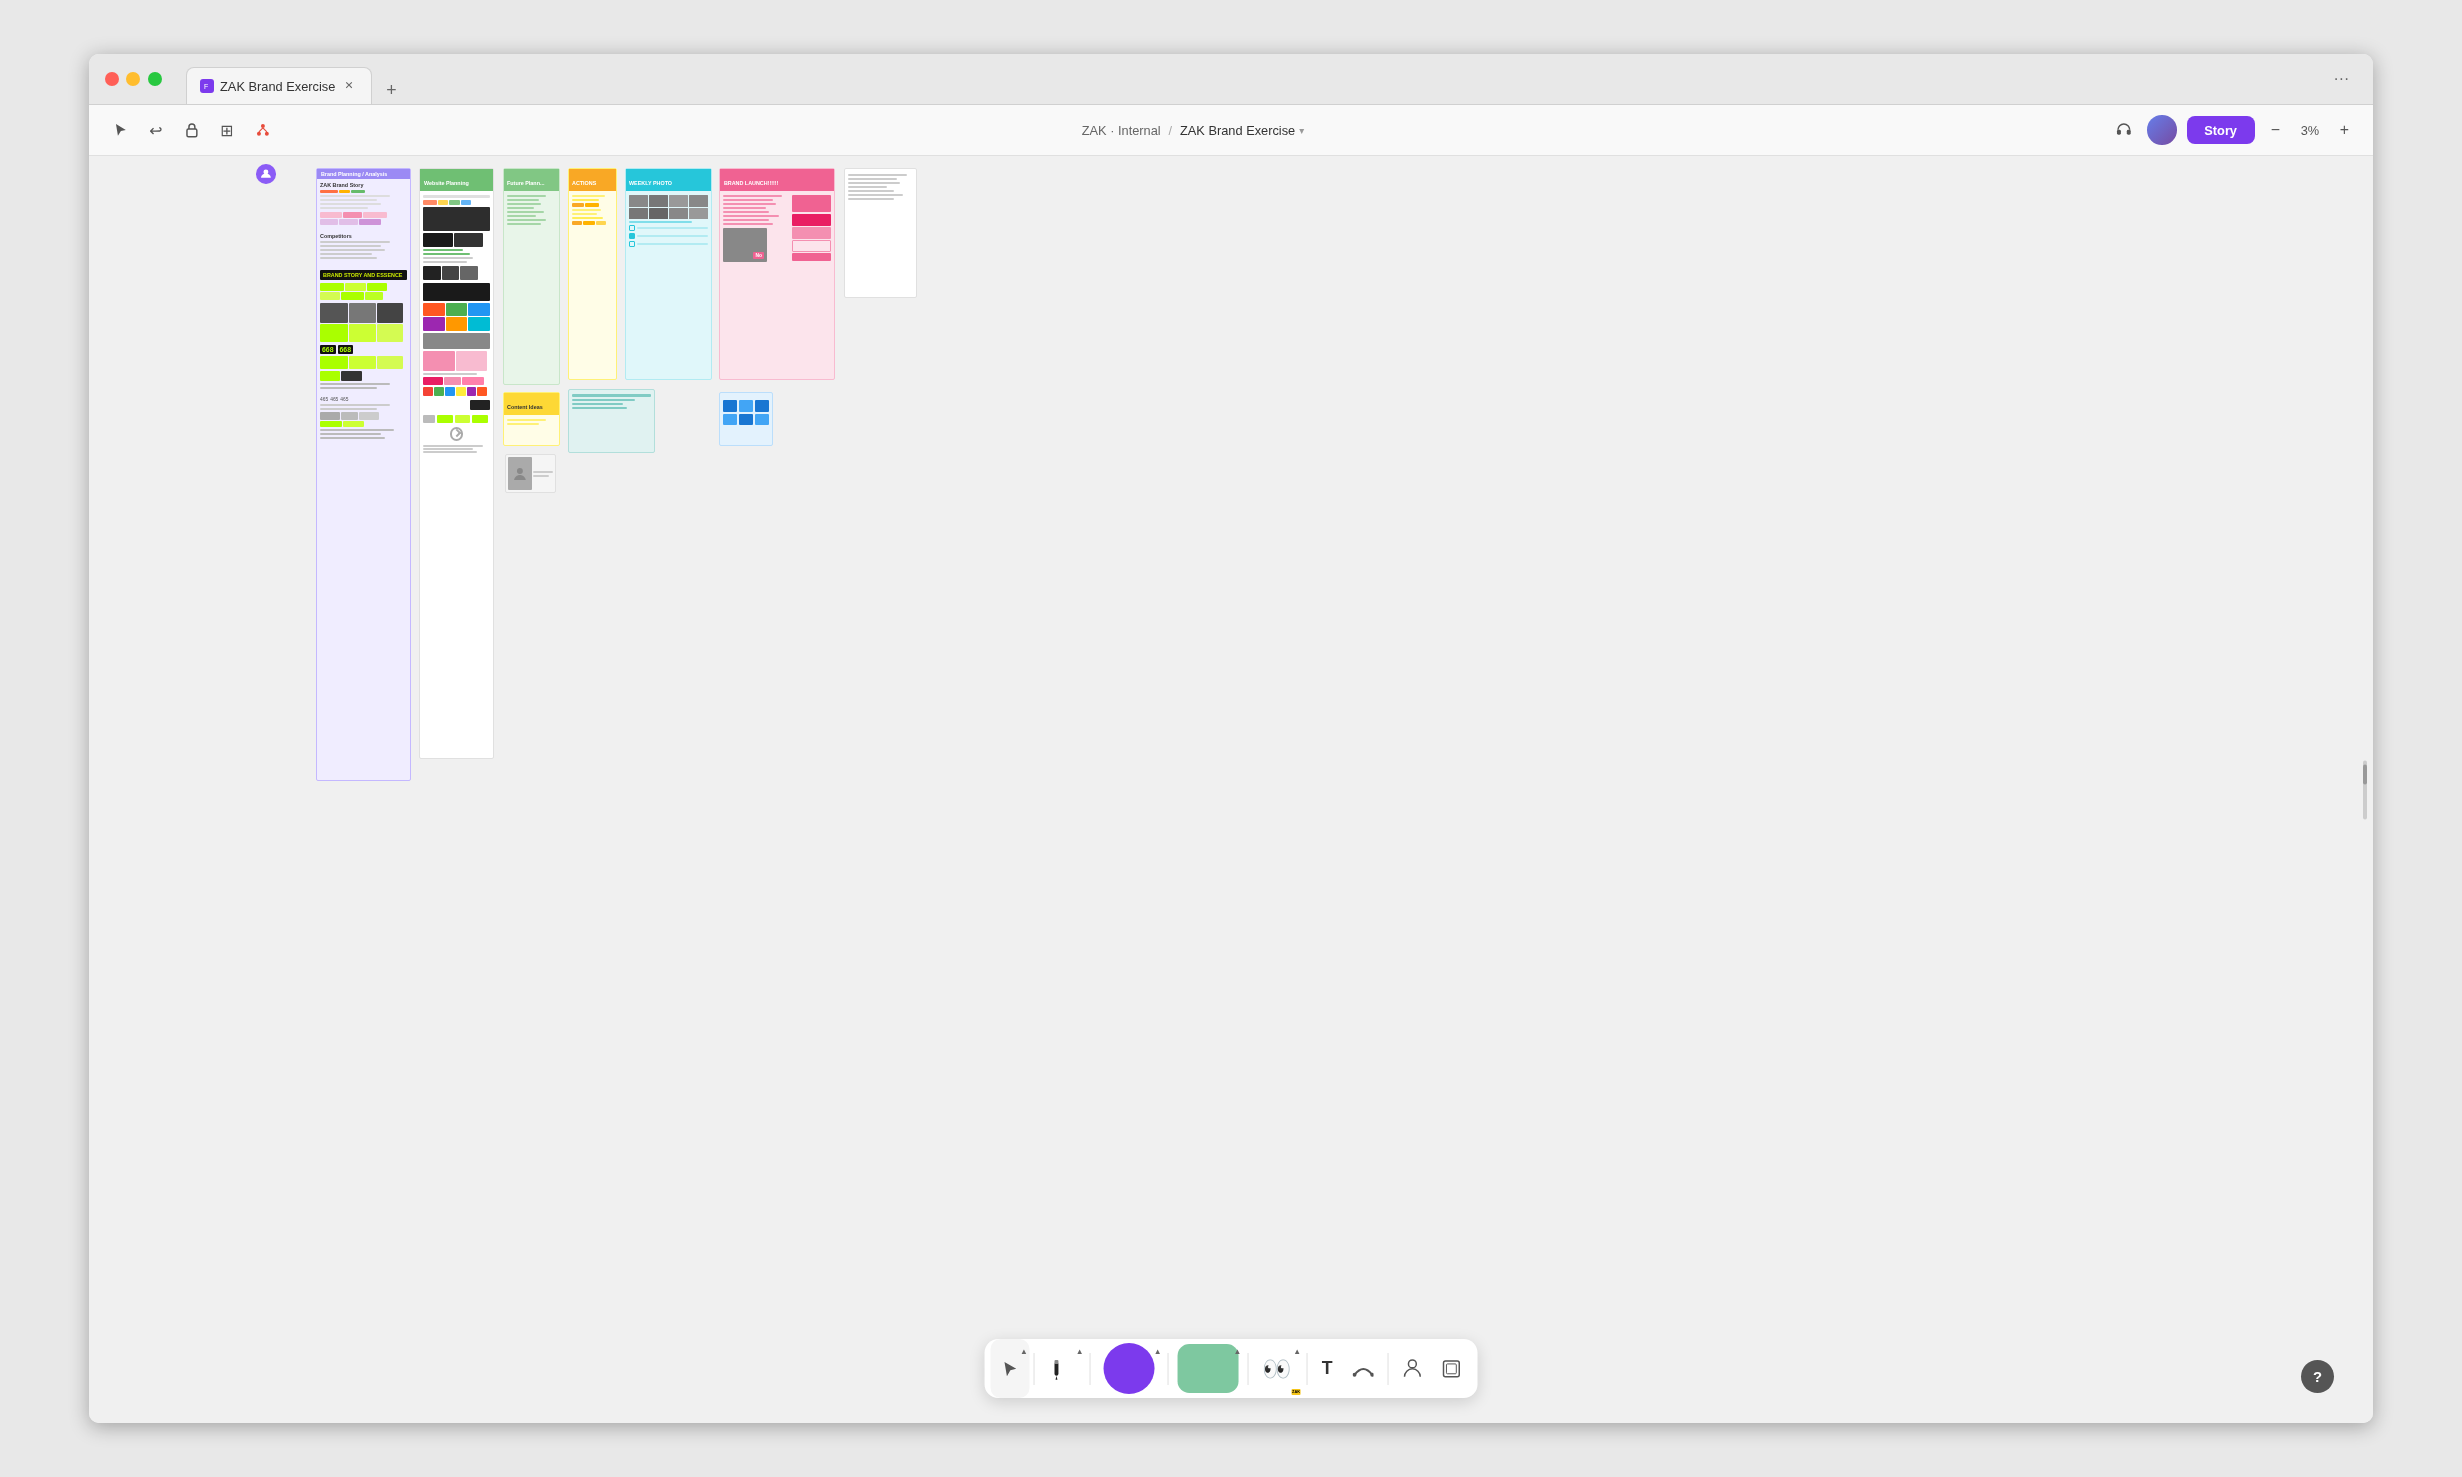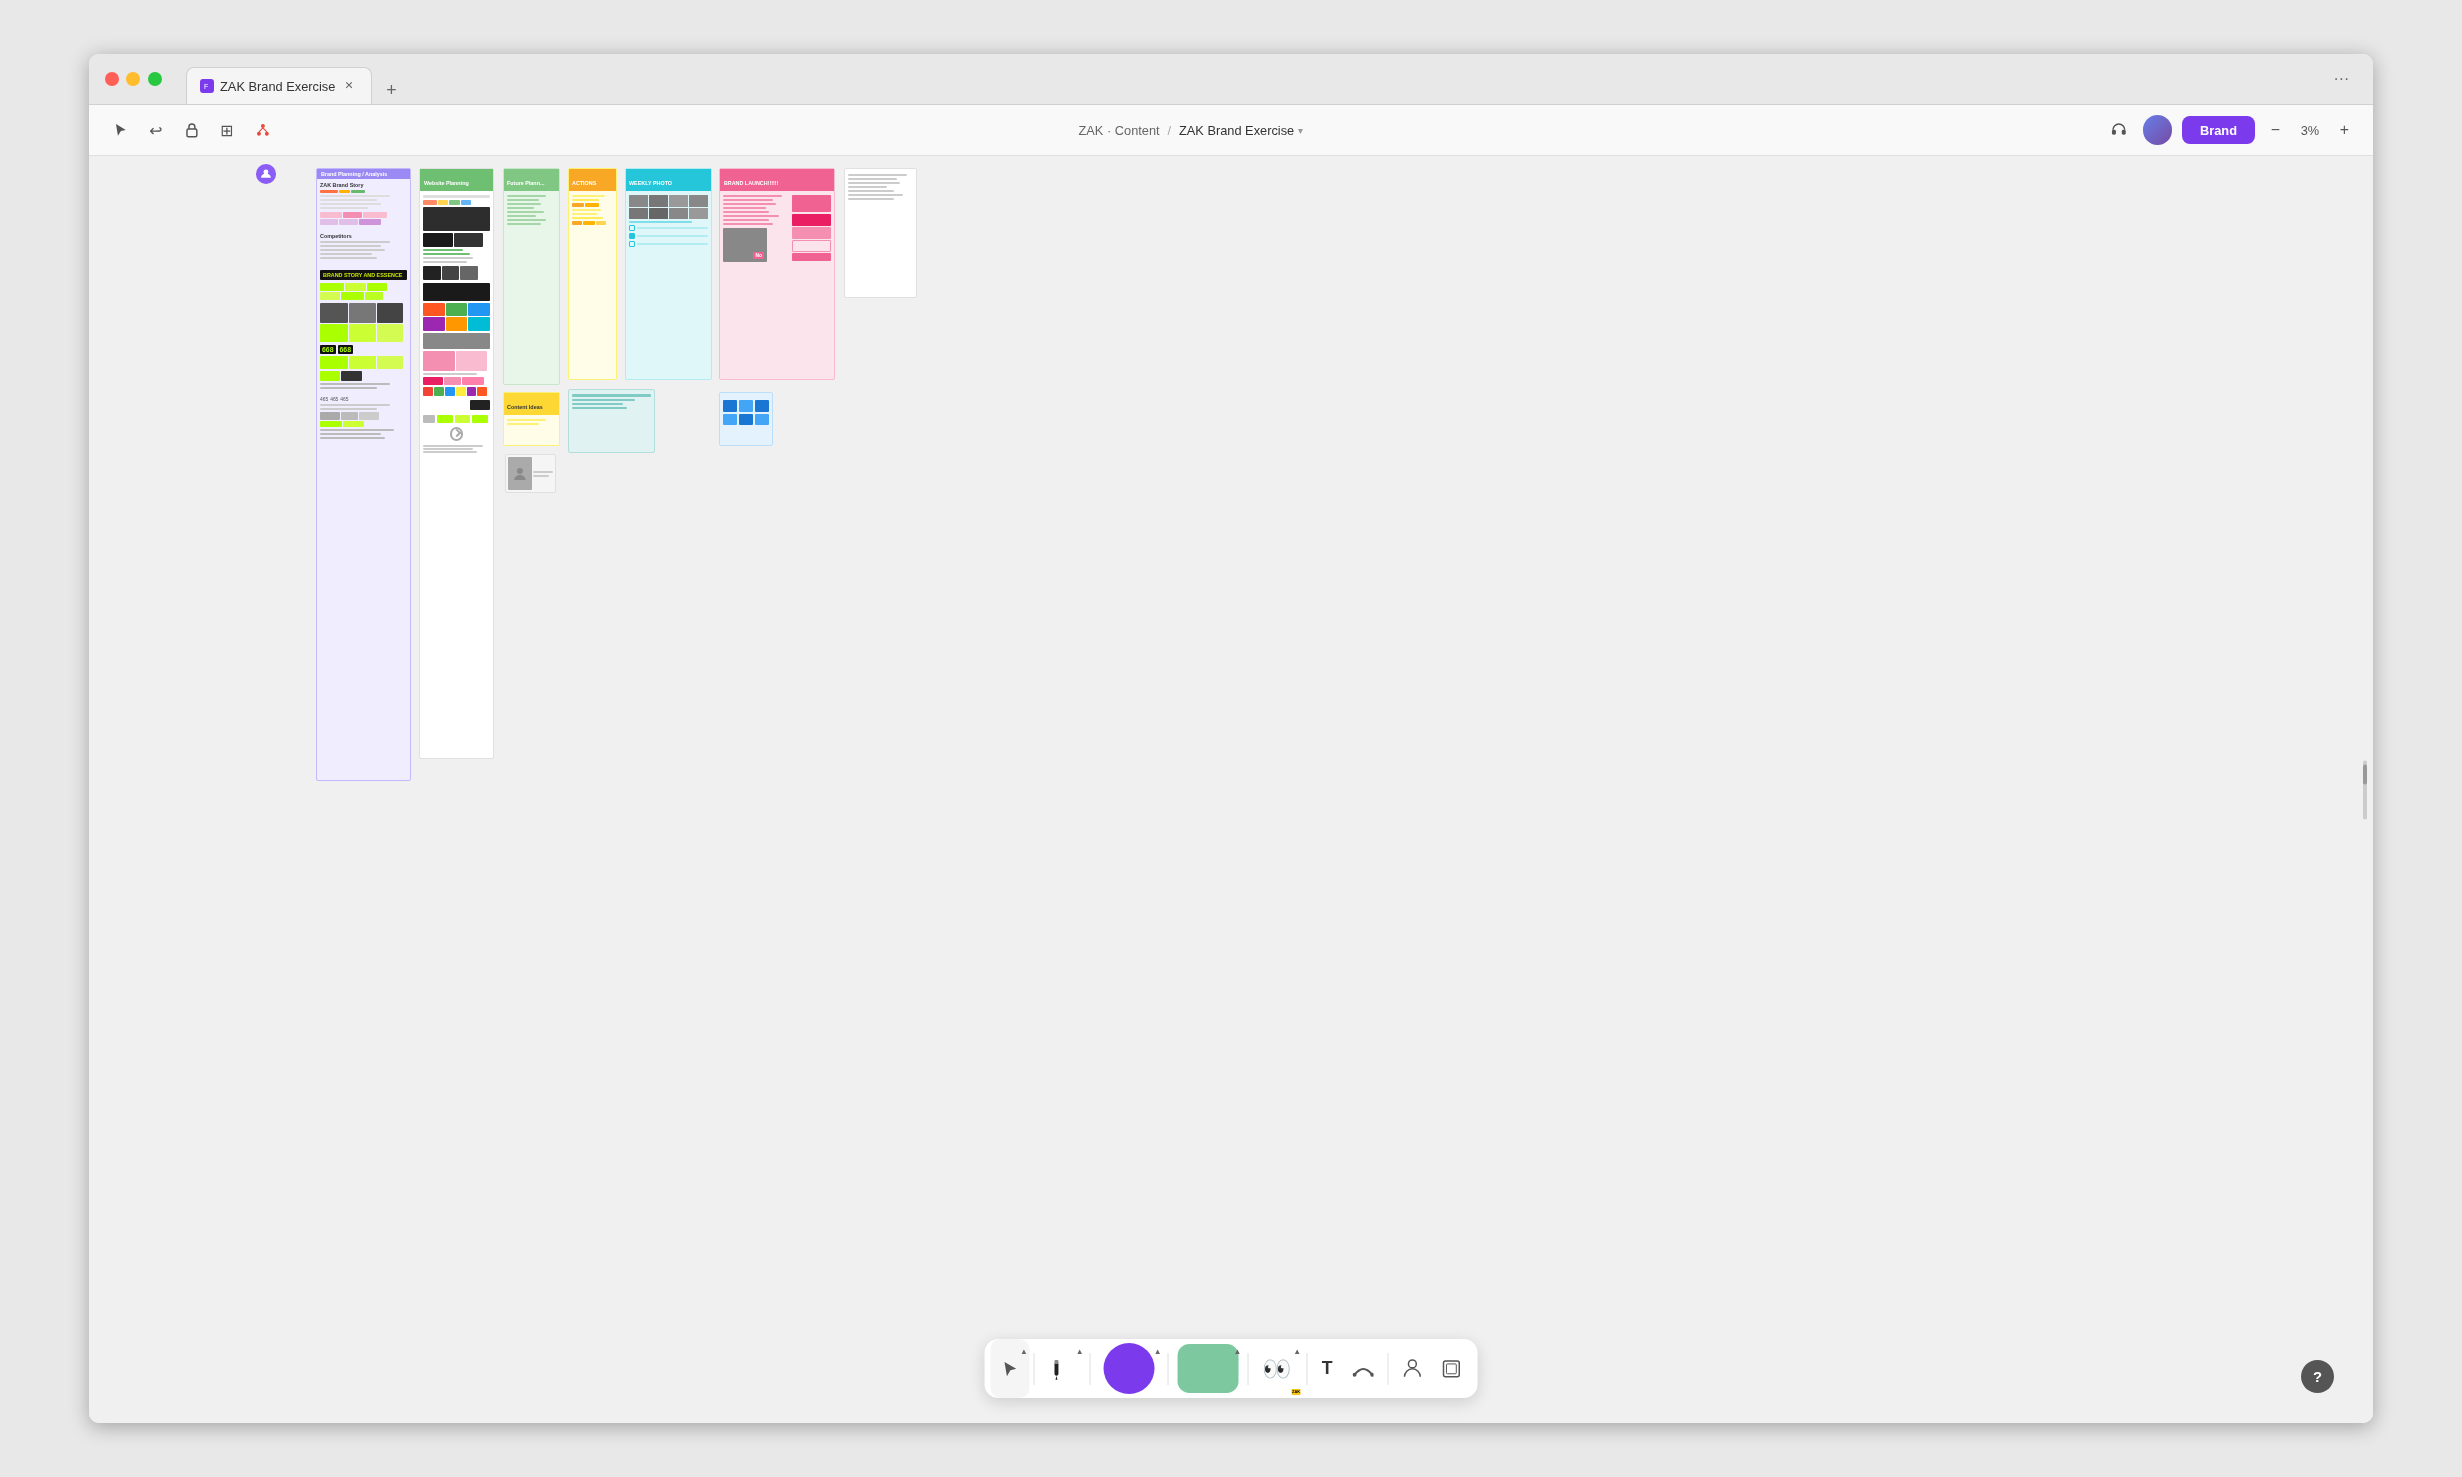--- a/index.html
+++ b/index.html
@@ -363,38 +363,38 @@
             <circle cx="8" cy="4" r="2" fill="#e74c3c"></circle>
             <circle cx="4" cy="12" r="2" fill="#e74c3c"></circle>
             <circle cx="12" cy="12" r="2" fill="#e74c3c"></circle>
             <line x1="8" y1="6" x2="4" y2="10" stroke="#e74c3c" stroke-width="1.2"></line>
             <line x1="8" y1="6" x2="12" y2="10" stroke="#e74c3c" stroke-width="1.2"></line>
           </svg>
       </div>
     </div>
 
     <div class="toolbar-center">
-      <span style="color:#666;">ZAK · Content</span>
+      <span style="color:#666;">ZAK · Internal</span>
       <span class="breadcrumb-sep">/</span>
       <div class="current-page">
         <span>ZAK Brand Exercise</span>
         <span style="font-size:9.9px;color:#999;">▾</span>
       </div>
     </div>
 
     <div class="toolbar-right">
       <div class="toolbar-icon">
         <svg width="17.7" height="17.7" viewBox="0 0 18 18">
             <path d="M3 9a6 6 0 0112 0" fill="none" stroke="#555" stroke-width="1.5"></path>
             <rect x="2" y="9" width="4" height="5" rx="1.5" fill="#555"></rect>
             <rect x="12" y="9" width="4" height="5" rx="1.5" fill="#555"></rect>
           </svg>
       </div>
       <div class="avatar" style="background: linear-gradient(135deg, #667eea, #764ba2);"></div>
-      <div class="share-btn">Brand</div>
+      <div class="share-btn">Story</div>
       <div class="zoom-btn">−</div>
       <span style="font-size:12.8px;color:#555;min-width:27.6px;text-align:center;">3%</span>
       <div class="zoom-btn">+</div>
     </div>
   </div>
 
   <div class="canvas-area">
     <div class="canvas-content">
 
       <div style="position:absolute;top:7.9px;left:167px;">

